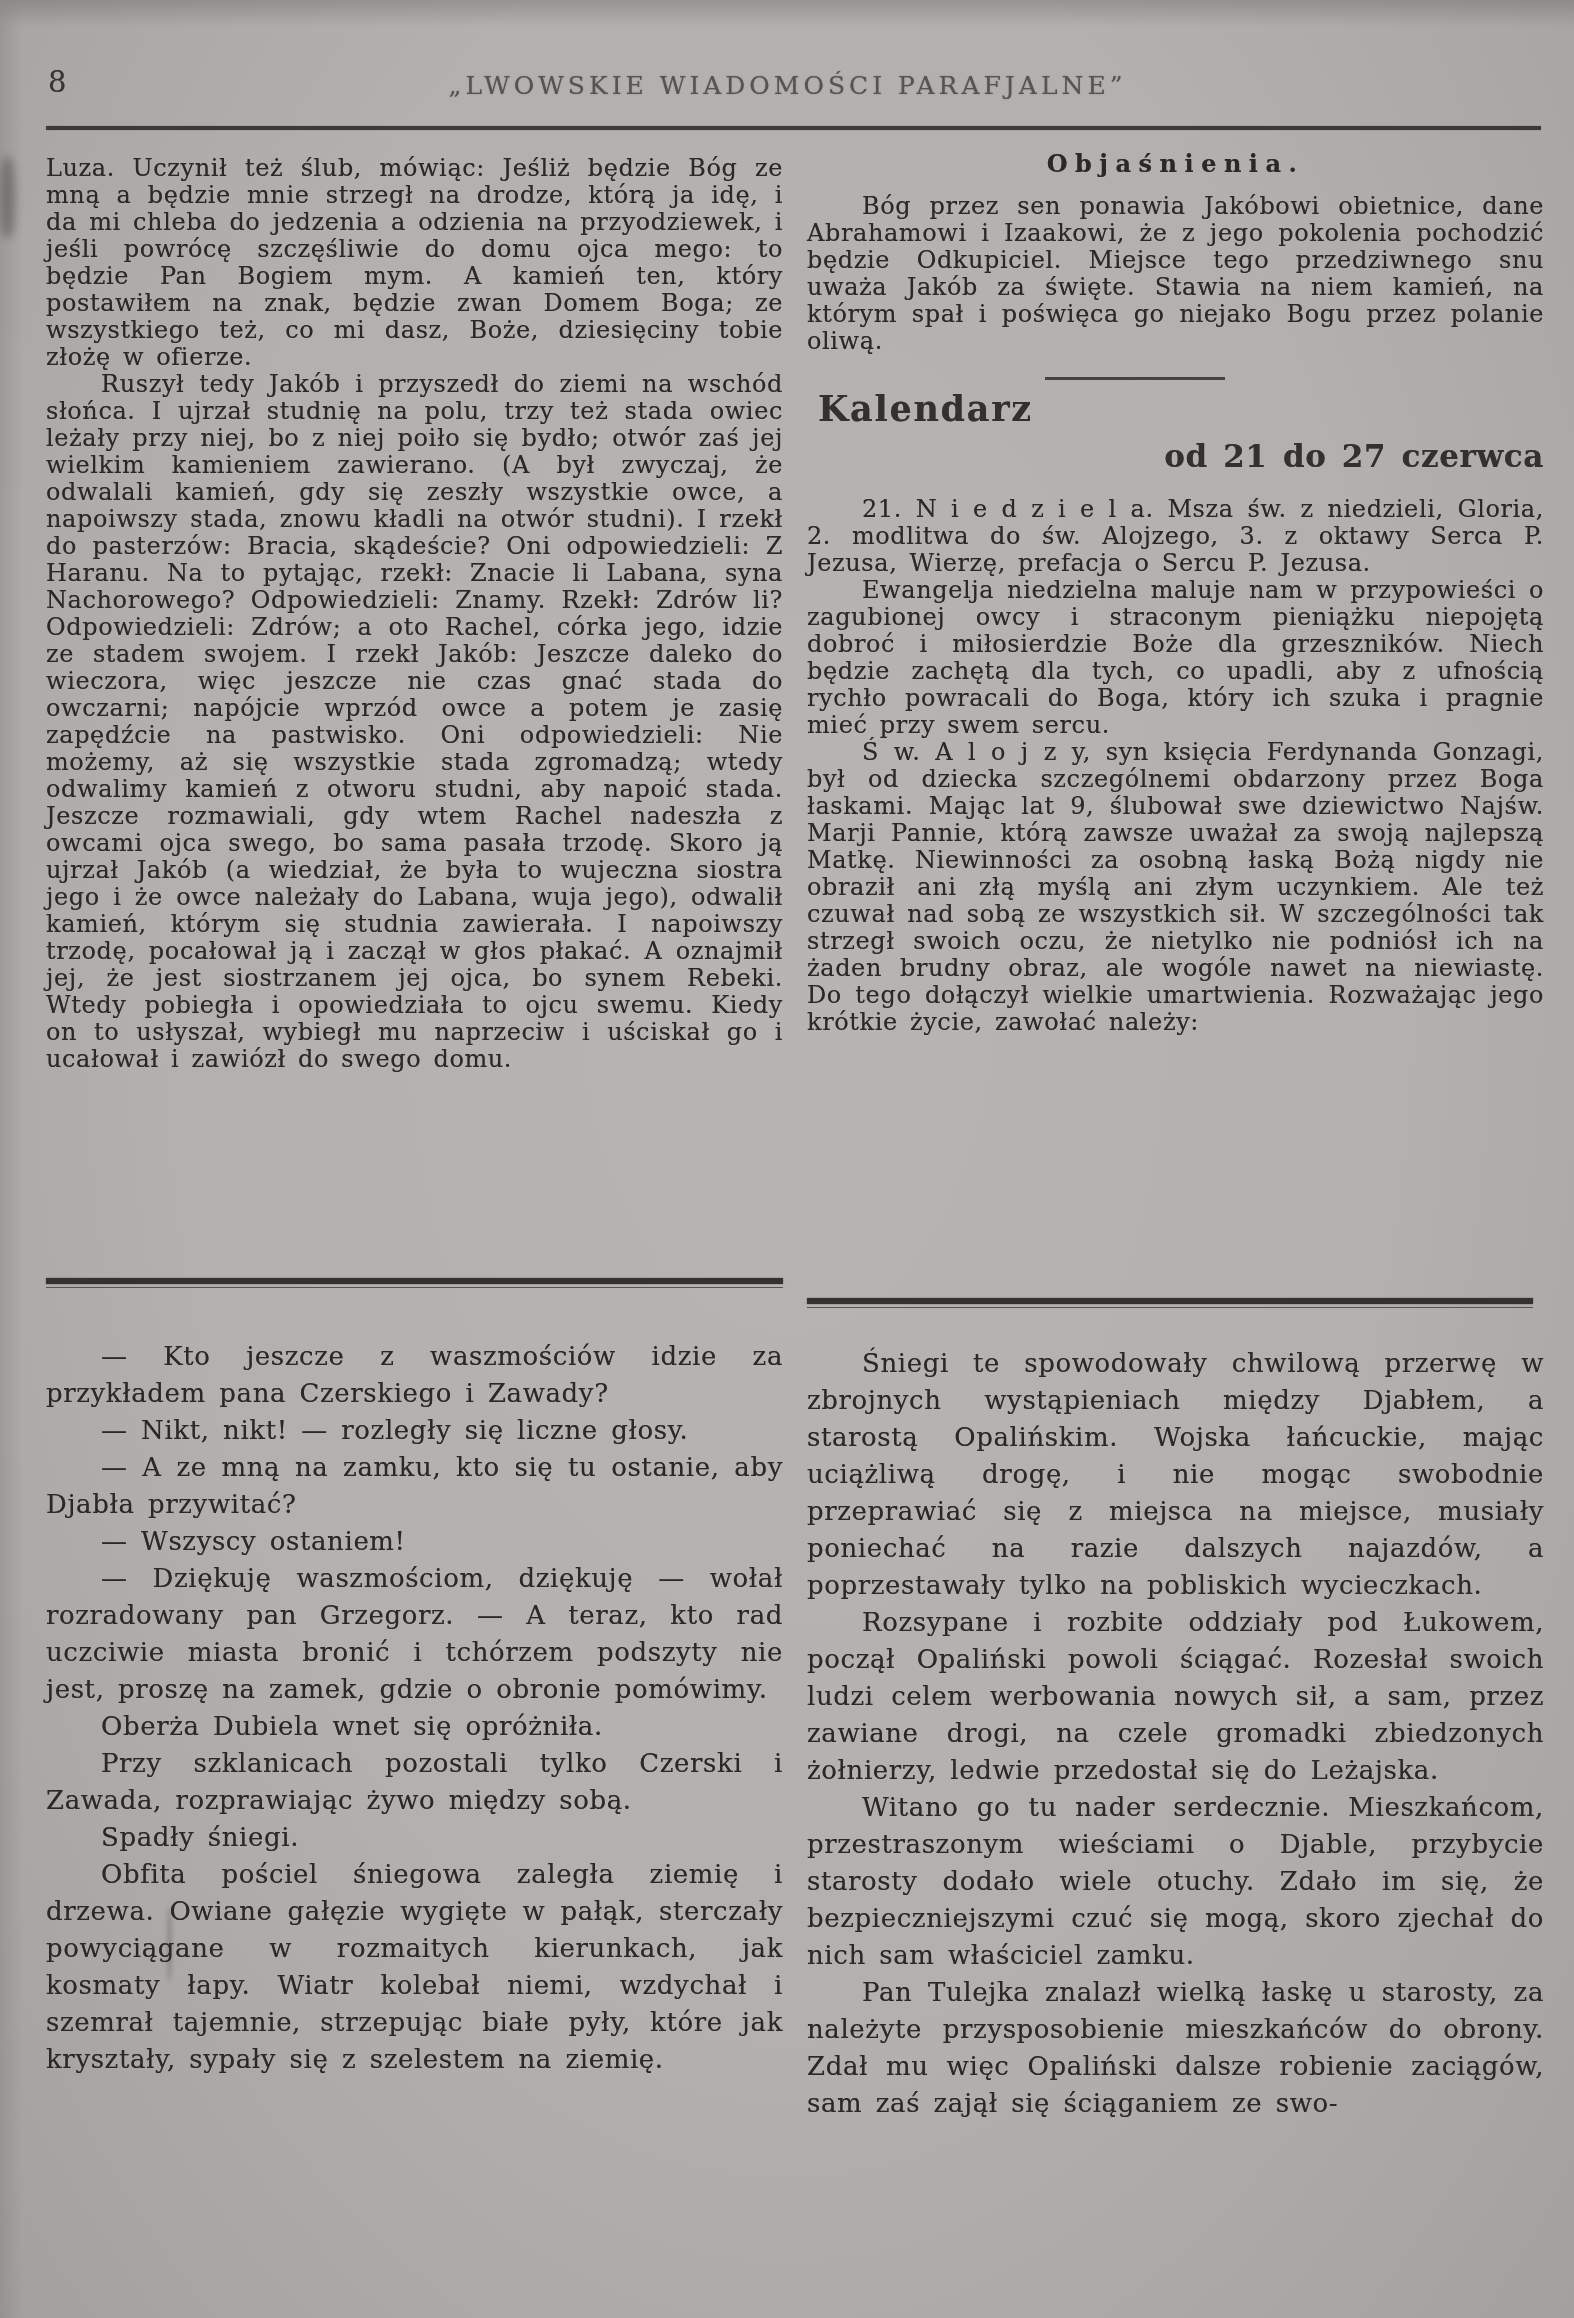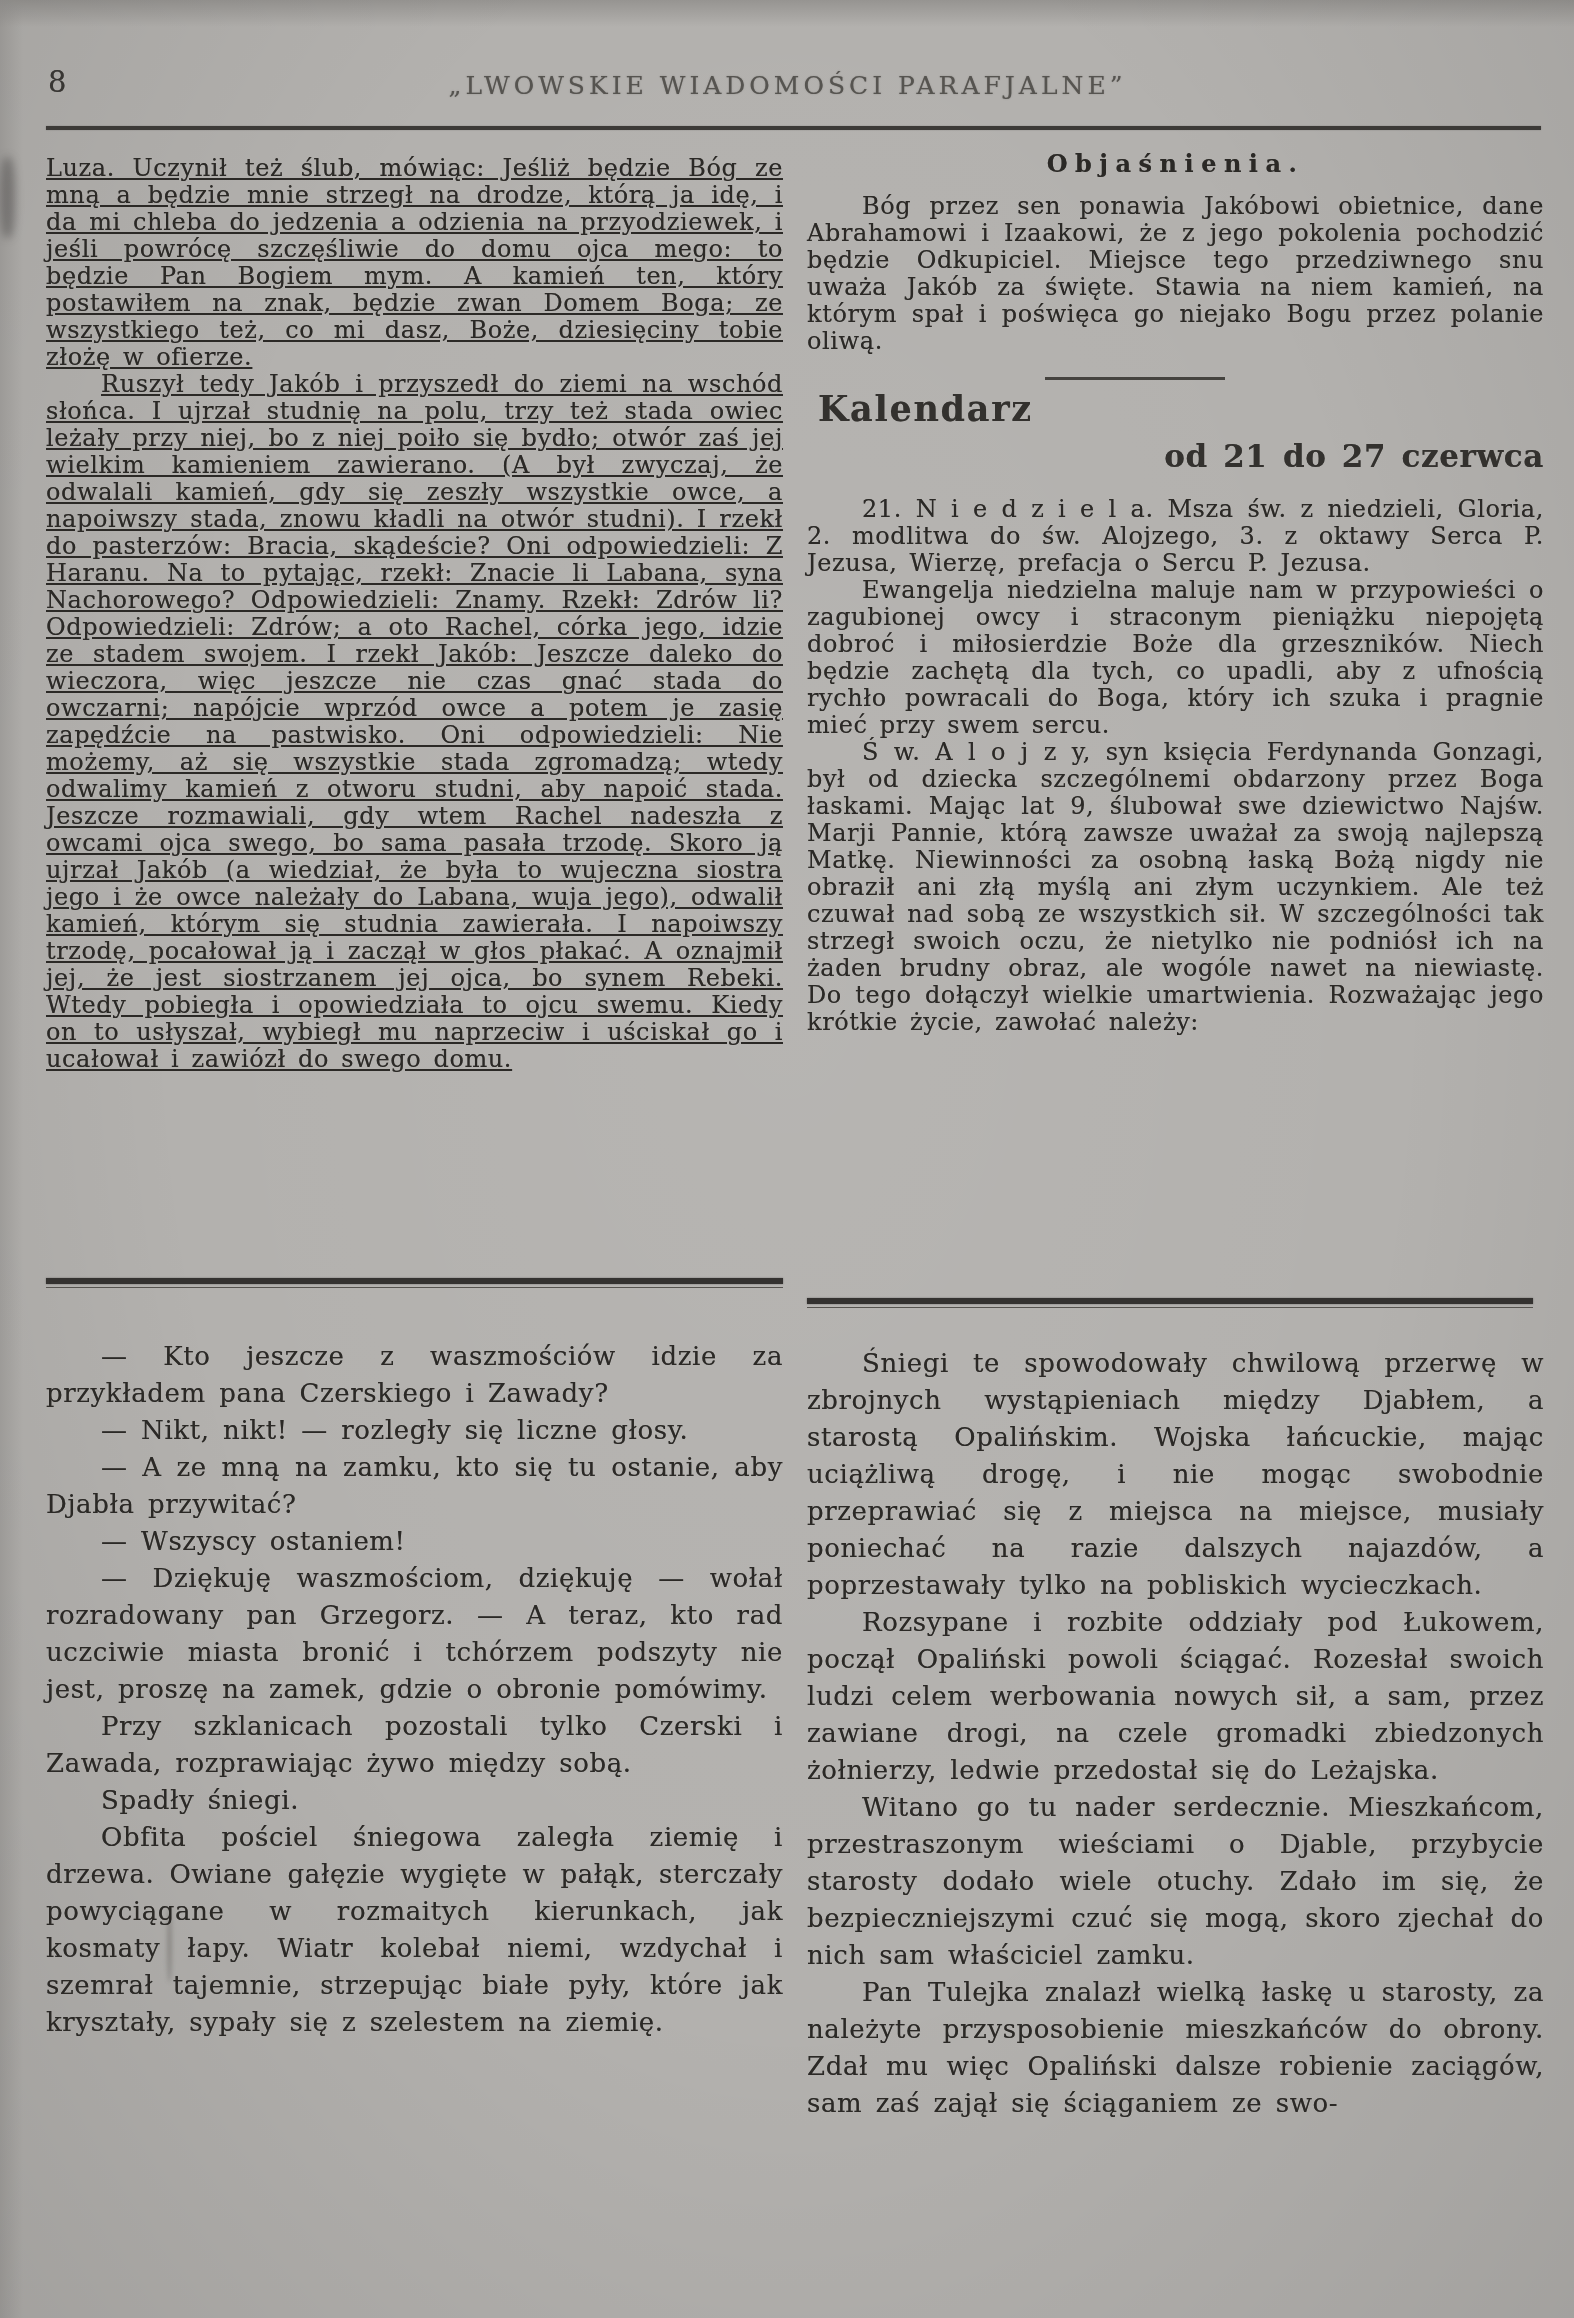--- a/index.html
+++ b/index.html
@@ -66,21 +66,20 @@
     text-indent: 55px;
   }
   .col p.noindent { text-indent: 0; }
   .col-tl {
     left: 46px;
     top: 155px;
     font-size: 24px;
     line-height: 27px;
     letter-spacing: 0.6px;
     word-spacing: 4px;
-    text-decoration: underline;
   }
   .col-tr {
     left: 807px;
     top: 150px;
     font-size: 24px;
     line-height: 27px;
     letter-spacing: 0.6px;
     word-spacing: 4px;
   }
   .col-bl {
@@ -203,20 +202,21 @@
 
   <div class="thick-rule rule-left"></div>
   <div class="thick-rule rule-right"></div>
 
   <div class="col col-bl ink">
     <p>— Kto jeszcze z waszmościów idzie za przykładem pana Czerskiego i Zawady?</p>
     <p>— Nikt, nikt! — rozległy się liczne głosy.</p>
     <p>— A ze mną na zamku, kto się tu ostanie, aby Djabła przywitać?</p>
     <p>— Wszyscy ostaniem!</p>
     <p>— Dziękuję waszmościom, dziękuję — wołał rozradowany pan Grzegorz. — A teraz, kto rad uczciwie miasta bronić i tchórzem podszyty nie jest, proszę na zamek, gdzie o obronie pomówimy.</p>
+    <p>Oberża Dubiela wnet się opróżniła.</p>
     <p>Przy szklanicach pozostali tylko Czerski i Zawada, rozprawiając żywo między sobą.</p>
     <p>Spadły śniegi.</p>
     <p>Obfita pościel śniegowa zaległa ziemię i drzewa. Owiane gałęzie wygięte w pałąk, sterczały powyciągane w rozmaitych kierunkach, jak kosmaty łapy. Wiatr kolebał niemi, wzdychał i szemrał tajemnie, strzepując białe pyły, które jak kryształy, sypały się z szelestem na ziemię.</p>
   </div>
 
   <div class="col col-br ink">
     <p>Śniegi te spowodowały chwilową przerwę w zbrojnych wystąpieniach między Djabłem, a starostą Opalińskim. Wojska łańcuckie, mając uciążliwą drogę, i nie mogąc swobodnie przeprawiać się z miejsca na miejsce, musiały poniechać na razie dalszych najazdów, a poprzestawały tylko na pobliskich wycieczkach.</p>
     <p>Rozsypane i rozbite oddziały pod Łukowem, począł Opaliński powoli ściągać. Rozesłał swoich ludzi celem werbowania nowych sił, a sam, przez zawiane drogi, na czele gromadki zbiedzonych żołnierzy, ledwie przedostał się do Leżajska.</p>
     <p>Witano go tu nader serdecznie. Mieszkańcom, przestraszonym wieściami o Djable, przybycie starosty dodało wiele otuchy. Zdało im się, że bezpieczniejszymi czuć się mogą, skoro zjechał do nich sam właściciel zamku.</p>
     <p>Pan Tulejka znalazł wielką łaskę u starosty, za należyte przysposobienie mieszkańców do obrony. Zdał mu więc Opaliński dalsze robienie zaciągów, sam zaś zajął się ściąganiem ze swo-</p>

